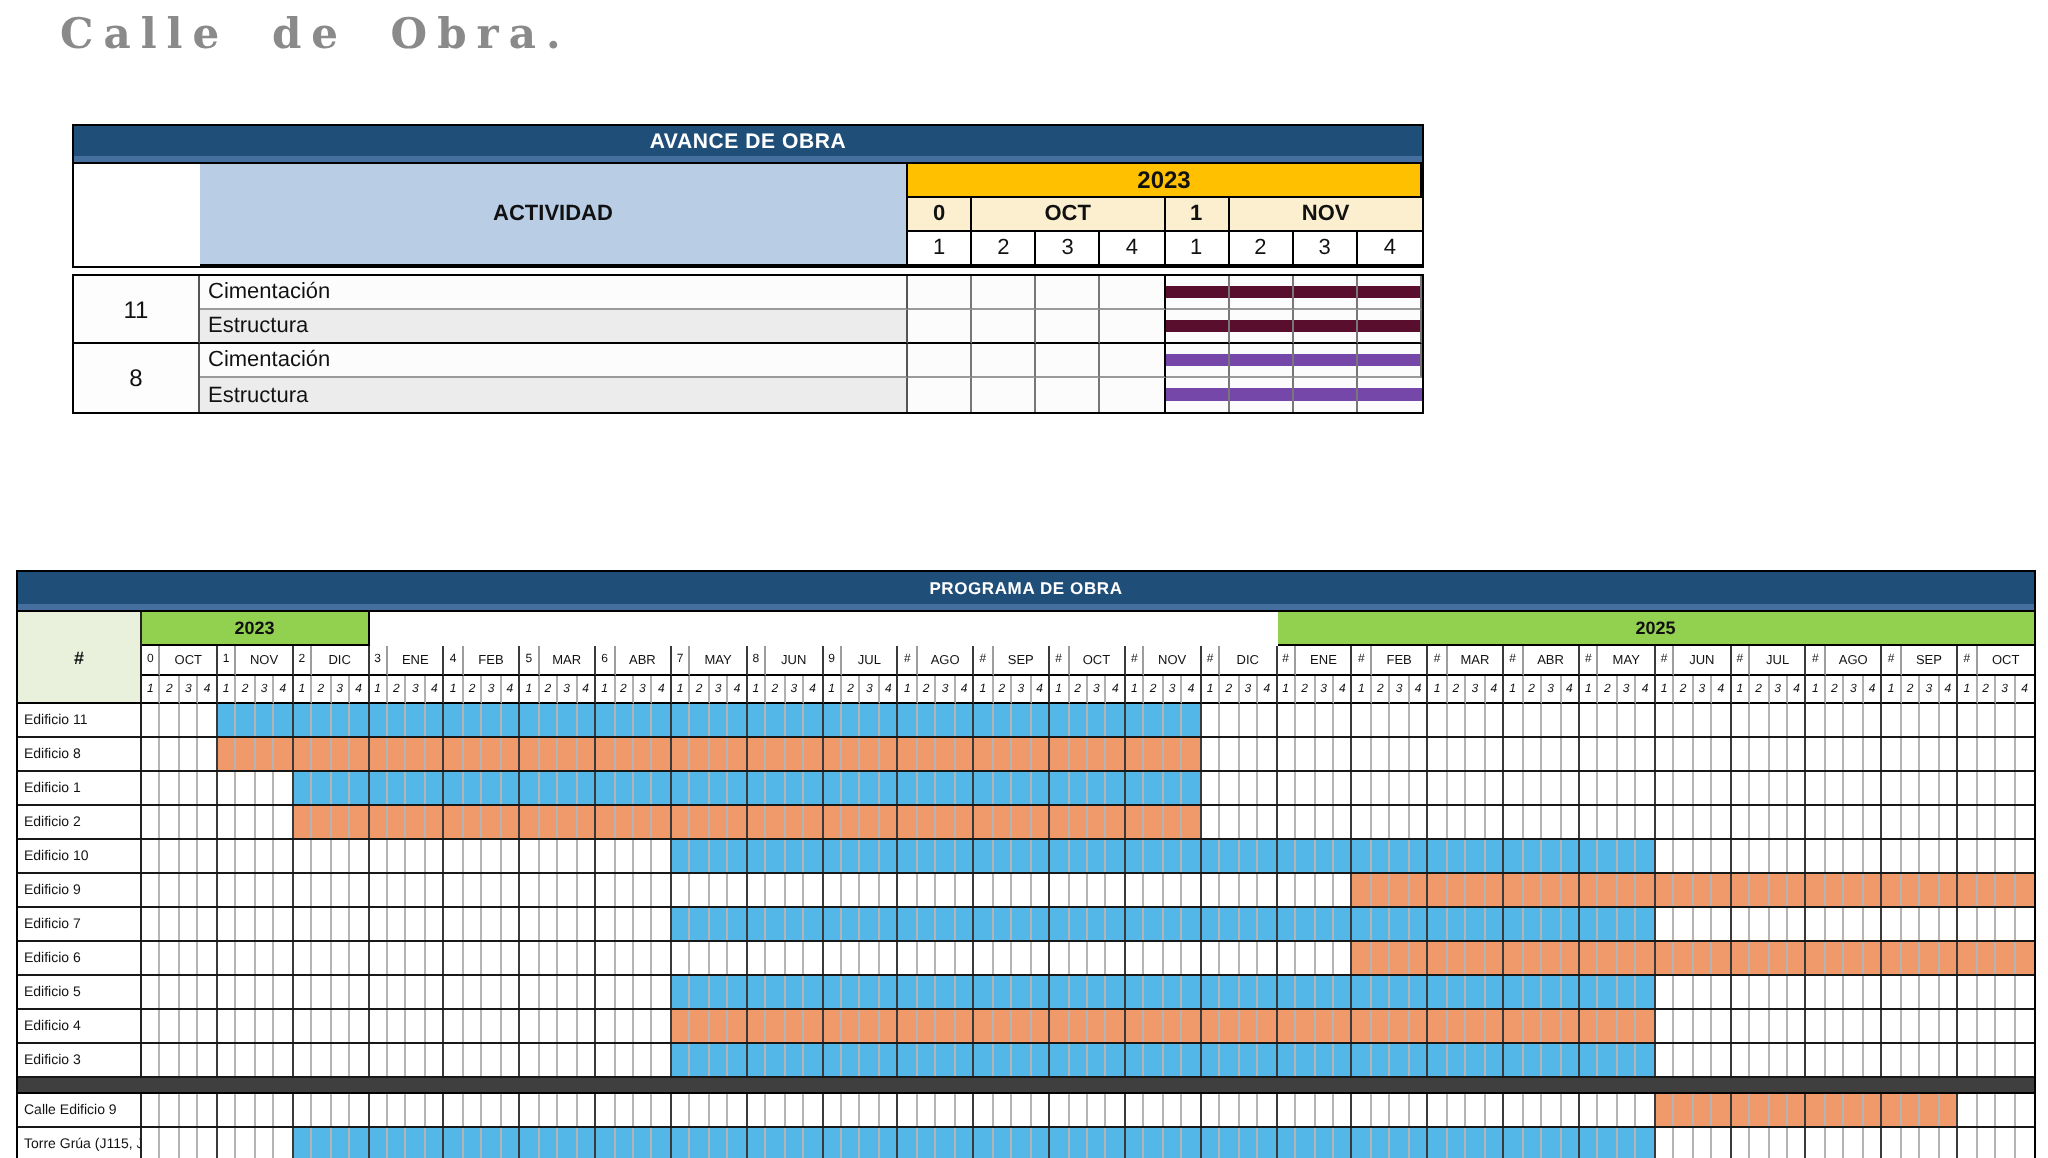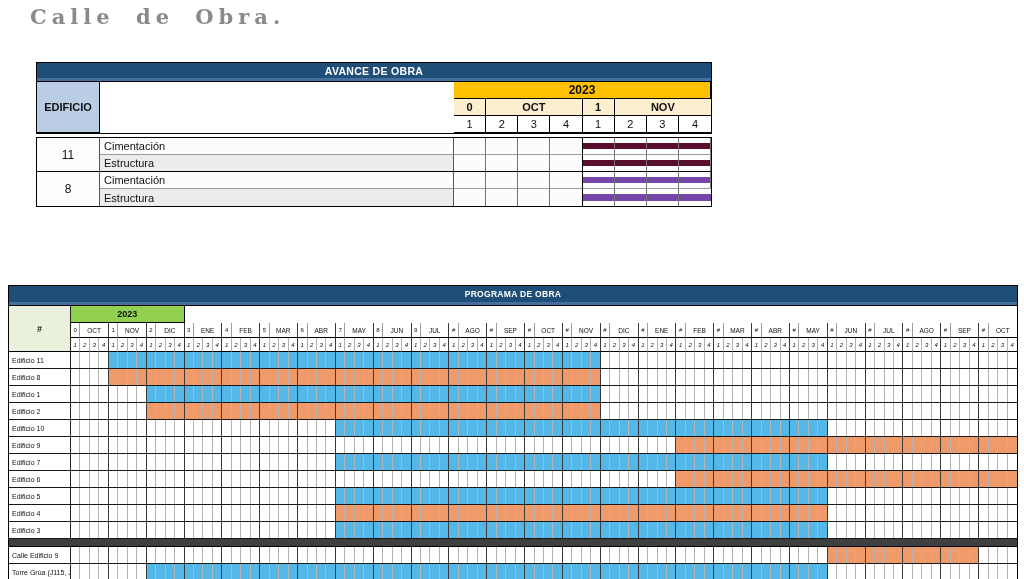--- a/index.html
+++ b/index.html
@@ -71,21 +71,21 @@
 </style>
 </head>
 <body>
 
 <div class="page">
   <div id="h1" class="heading">Calle de Obra.</div>
 
   <div id="t1">
     <div class="titlebar">AVANCE DE OBRA</div>
     <div id="t1h">
-        <div class="h-blue" style="grid-area: 1 / 1 / 4;">EDIFICIO</div>
+        <div class="h-blue" style="grid-area: 1 / 2 / 4;">ACTIVIDAD</div>
         <div class="h-amber" style="grid-area: 1 / 3 / auto / span 8;">2023</div>
         <div class="h-cream" style="grid-area: 2 / 3;">0</div>
         <div class="h-cream" style="grid-area: 2 / 4 / auto / span 3;">OCT</div>
         <div class="h-cream" style="grid-area: 2 / 7;">1</div>
         <div class="h-cream" style="grid-area: 2 / 8 / auto / span 3; border-right: none;">NOV</div>
         <div class="h-week" style="grid-area: 3 / 3;">1</div>
         <div class="h-week" style="grid-area: 3 / 4;">2</div>
         <div class="h-week" style="grid-area: 3 / 5;">3</div>
         <div class="h-week" style="grid-area: 3 / 6; border-right: 1.5px solid rgb(0, 0, 0);">4</div>
         <div class="h-week" style="grid-area: 3 / 7;">1</div>
@@ -135,20 +135,21 @@
       </div>
   </div>
 
 
 
   <div id="t2">
     <div class="titlebar">PROGRAMA DE OBRA</div>
     <div id="t2h" class="g-row">
         <div class="corner" style="grid-area: 1 / 1 / 4;">#</div>
         <div class="h-green" style="grid-area: 1 / 2 / auto / span 12;">2023</div>
+        <div class="h-green" style="grid-area: 1 / 62 / auto / span 40; border-right: none;">2025</div>
         <div class="h-m pre" style="grid-area: 2 / 2;">0</div>
         <div class="h-m mend" style="grid-area: 2 / 3 / auto / span 3;">OCT</div>
         <div class="h-m pre" style="grid-area: 2 / 6;">1</div>
         <div class="h-m mend" style="grid-area: 2 / 7 / auto / span 3;">NOV</div>
         <div class="h-m pre" style="grid-area: 2 / 10;">2</div>
         <div class="h-m mend" style="grid-area: 2 / 11 / auto / span 3;">DIC</div>
         <div class="h-m pre" style="grid-area: 2 / 14;">3</div>
         <div class="h-m mend" style="grid-area: 2 / 15 / auto / span 3;">ENE</div>
         <div class="h-m pre" style="grid-area: 2 / 18;">4</div>
         <div class="h-m mend" style="grid-area: 2 / 19 / auto / span 3;">FEB</div>

